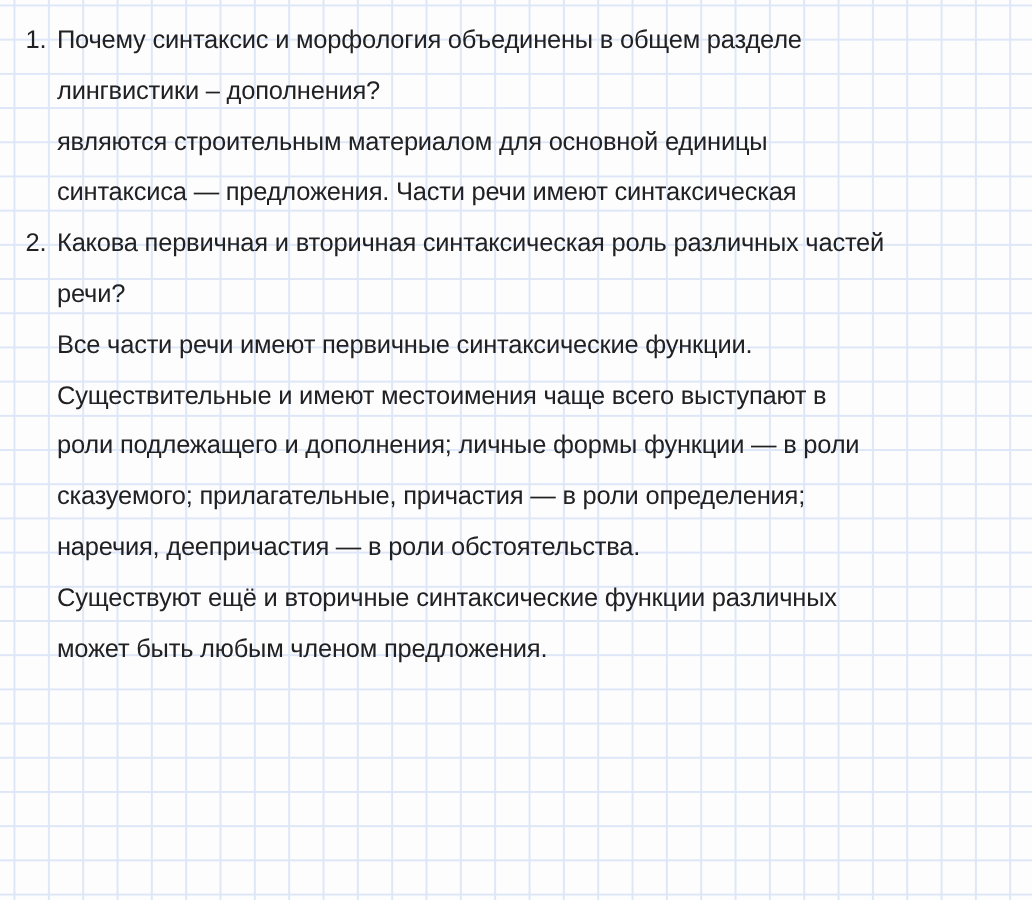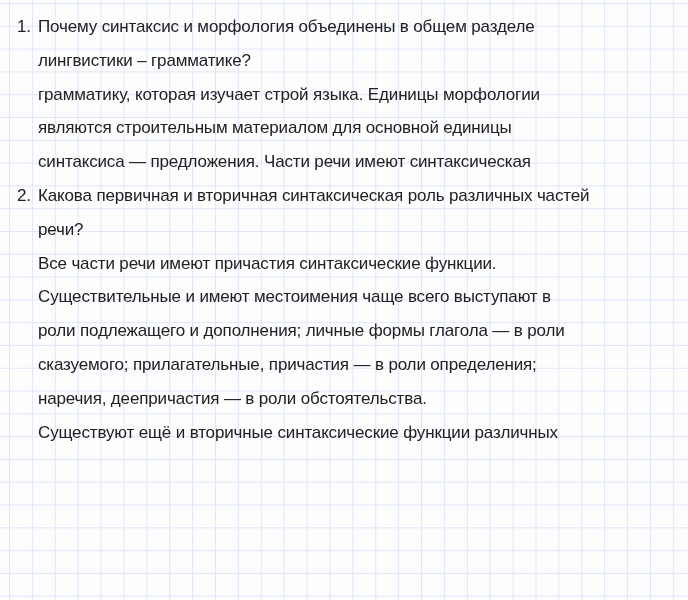--- a/index.html
+++ b/index.html
@@ -47,55 +47,55 @@
 </head>
 <body>
 
 <div class="page">
 
   <div class="row">
     <span class="num">1.</span>
     <span>Почему синтаксис и морфология объединены в общем разделе</span>
   </div>
   <div class="row">
-    <span>лингвистики – грамматике?</span>
+    <span>лингвистики – дополнения?</span>
   </div>
 
-  <div class="row">
-    <span>грамматику, которая изучает строй языка. Единицы морфологии</span>
-  </div>
   <div class="row">
     <span>являются строительным материалом для основной единицы</span>
   </div>
   <div class="row">
     <span>синтаксиса — предложения. Части речи имеют синтаксическая</span>
   </div>
 
   <div class="row">
     <span class="num">2.</span>
     <span>Какова первичная и вторичная синтаксическая роль различных частей</span>
   </div>
   <div class="row">
     <span>речи?</span>
   </div>
 
   <div class="row">
-    <span>Все части речи имеют причастия синтаксические функции.</span>
+    <span>Все части речи имеют первичные синтаксические функции.</span>
   </div>
 
   <div class="row">
     <span>Существительные и имеют местоимения чаще всего выступают в</span>
   </div>
   <div class="row">
-    <span>роли подлежащего и дополнения; личные формы глагола — в роли</span>
+    <span>роли подлежащего и дополнения; личные формы функции — в роли</span>
   </div>
   <div class="row">
     <span>сказуемого; прилагательные, причастия — в роли определения;</span>
   </div>
   <div class="row">
     <span>наречия, деепричастия — в роли обстоятельства.</span>
   </div>
 
   <div class="row">
     <span>Существуют ещё и вторичные синтаксические функции различных</span>
   </div>
+  <div class="row">
+    <span>может быть любым членом предложения.</span>
+  </div>
 
 </div>
 
 </body></html>

